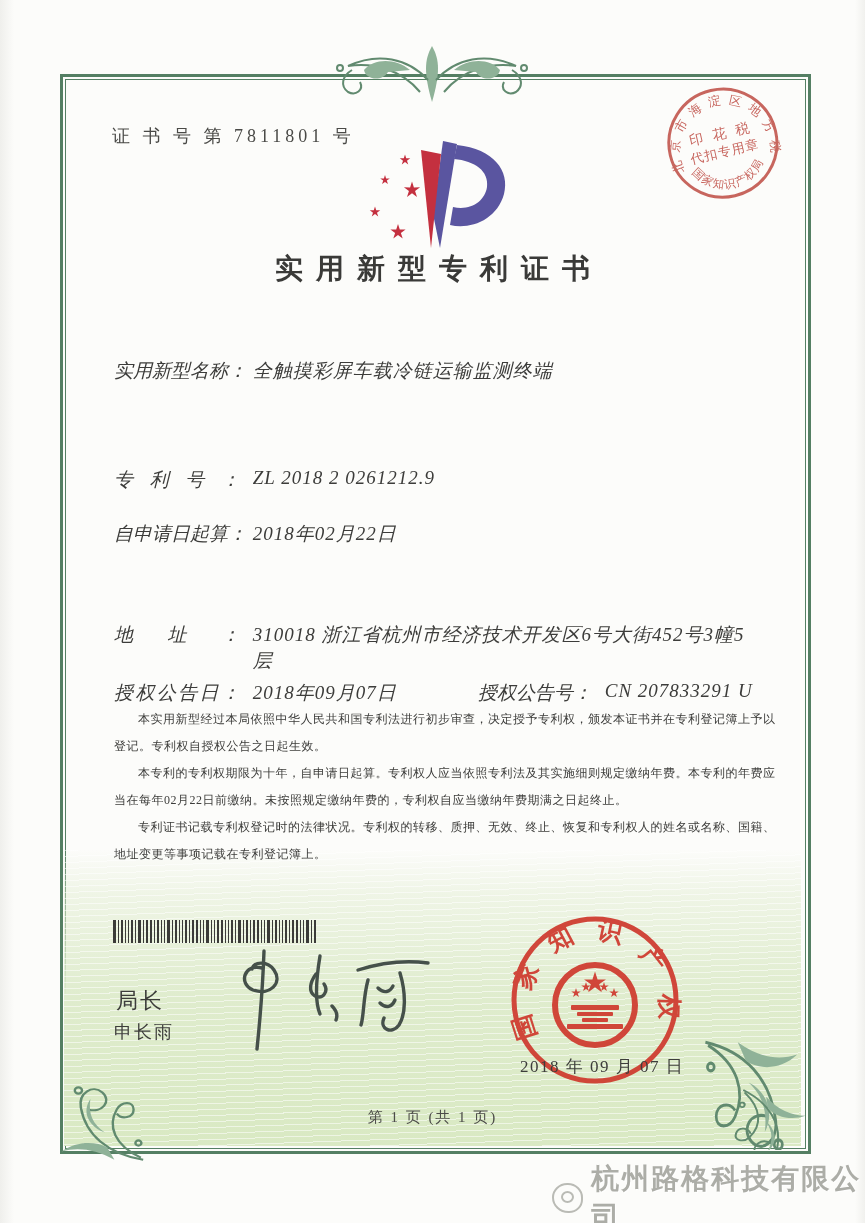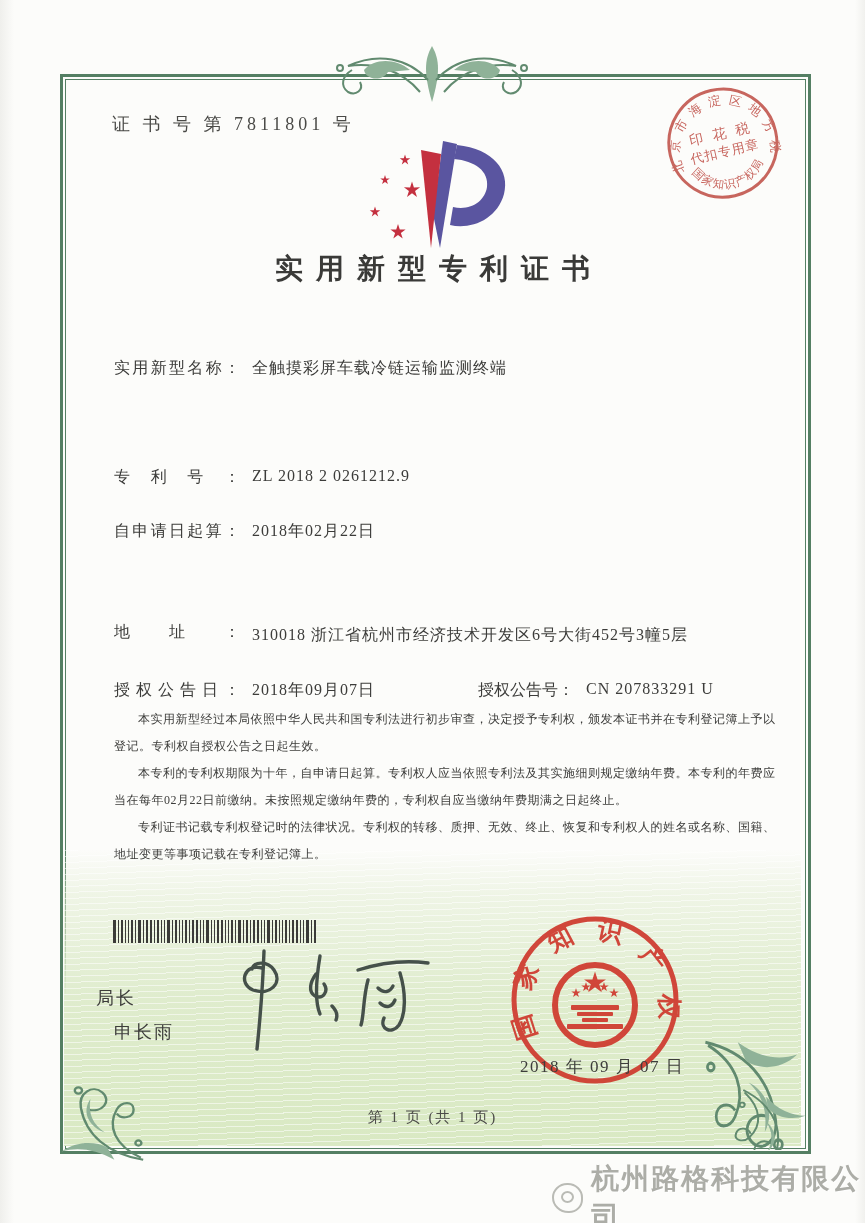--- a/index.html
+++ b/index.html
@@ -19,39 +19,39 @@
   
   .frame{position:absolute;left:60px;top:74px;width:745px;height:1074px;border:3px solid var(--frame_green);}
   .frame-inner{position:absolute;inset:2px;border:1px solid var(--frame_green);}
 
   
   .green-band{position:absolute;left:64px;top:850px;width:737px;height:296px;
     background:
       repeating-linear-gradient(178deg, rgba(255,255,255,.55) 0 1px, rgba(255,255,255,0) 1px 6px),
       linear-gradient(to bottom, rgba(223,236,205,0) 0%, rgba(223,236,205,.45) 15%, var(--band_green) 50%, #d9e9c3 100%);}
 
-  .cert-number{position:absolute;left:112px;top:112px;font-size:18px;letter-spacing:4px;color:#4a4a47;}
+  .cert-number{position:absolute;left:112px;top:124px;font-size:18px;letter-spacing:4px;color:#4a4a47;}
 
   .logo{position:absolute;left:342px;top:138px;}
 
   .title{position:absolute;left:60px;top:250px;width:745px;text-align:center;font-size:28px;font-weight:600;letter-spacing:13px;color:#3a3a38;text-indent:13px;}
 
-  .field{position:absolute;left:114px;font-size:16px;color:var(--text_dark);white-space:nowrap;}
+  .field{position:absolute;left:114px;font-size:19px;color:var(--text_dark);white-space:nowrap;font-style:italic;}
   .field .flabel{display:inline-block;width:126px;text-align:justify;text-align-last:justify;vertical-align:top;}
   .field .fvalue{display:inline-block;margin-left:8px;letter-spacing:1px;}
   .field .fvalue.wrap{white-space:normal;width:500px;line-height:26px;}
   .field.right{left:478px;}
 
   .body-text{position:absolute;left:114px;top:706px;width:668px;font-size:12px;line-height:27px;color:var(--text_dark);}
   .body-text p{margin:0;text-indent:2em;letter-spacing:.5px;}
 
   .barcode{position:absolute;left:113px;top:920px;width:216px;height:23px;display:flex;gap:2px;overflow:hidden;}
   .barcode i{display:block;background:#3b3b39;height:100%;flex:none;}
 
-  .signer-title{position:absolute;left:96px;top:986px;font-size:18px;color:#3d3d3b;font-family:"Liberation Sans","DejaVu Sans",sans-serif;letter-spacing:2px;}
+  .signer-title{position:absolute;left:116px;top:986px;font-size:22px;color:#3d3d3b;font-family:"Liberation Sans","DejaVu Sans",sans-serif;letter-spacing:2px;}
   .signer-name{position:absolute;left:114px;top:1020px;font-size:18px;color:#3d3d3b;font-family:"Liberation Sans","DejaVu Sans",sans-serif;letter-spacing:2px;}
   .signature{position:absolute;left:228px;top:948px;}
 
   .seal{position:absolute;left:500px;top:905px;opacity:.93;}
   .seal-date{position:absolute;left:520px;top:1055px;font-size:17px;letter-spacing:1.5px;color:#3d3d3b;z-index:5;}
 
   .tax-stamp{position:absolute;left:656px;top:76px;transform:rotate(-13deg);opacity:.9;}
 
   .footer{position:absolute;left:60px;top:1108px;width:745px;text-align:center;font-size:15px;letter-spacing:2px;color:#4b4b48;}
 

